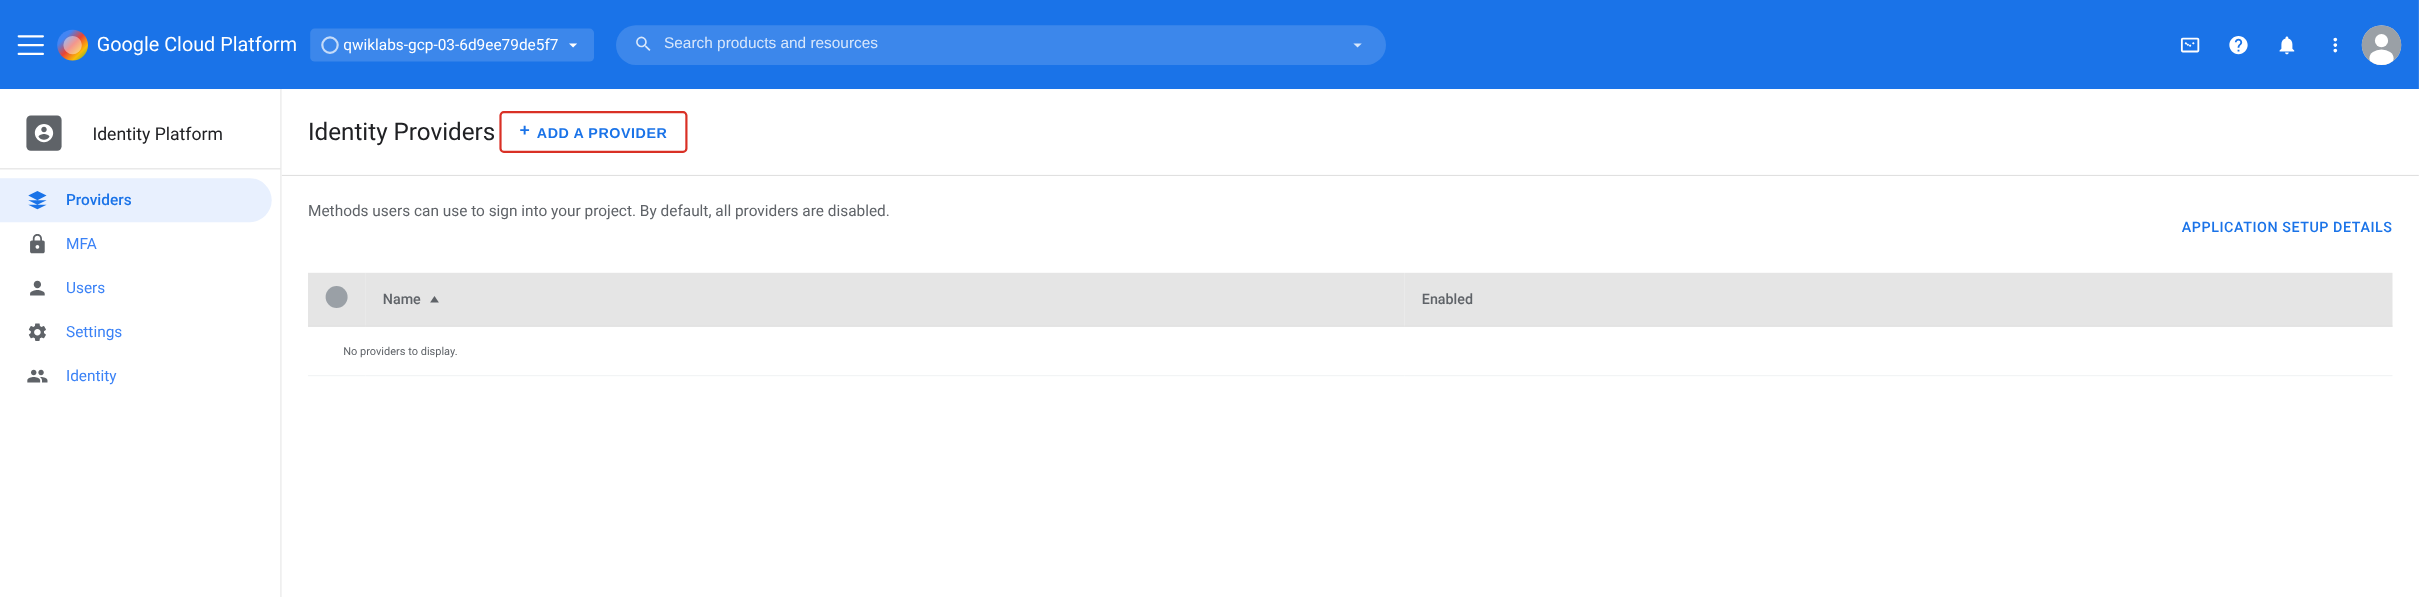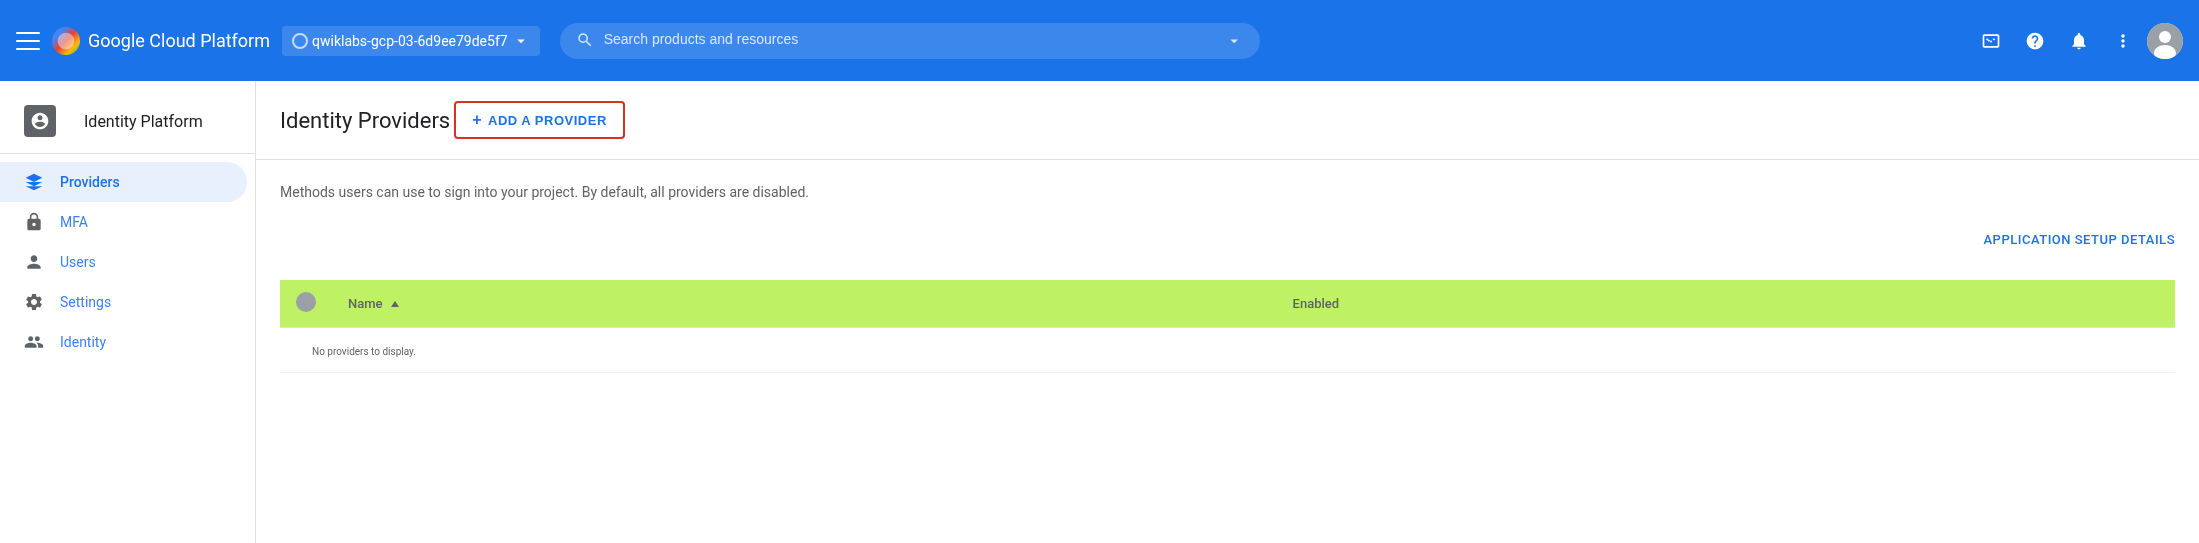--- a/index.html
+++ b/index.html
@@ -181,21 +181,20 @@
       color: #1a73e8;
       font-weight: bold;
     }
 
     .page-content {
       padding: 24px;
     }
     .providers-description {
       font-size: 14px;
       color: #5f6368;
-      margin-bottom: 32px;
     }
     .app-setup-link {
       display: flex;
       justify-content: flex-end;
       margin-bottom: 33px;
     }
     .app-setup-link a {
       color: #1a73e8;
       text-decoration: none;
       font-size: 13px;
@@ -204,21 +203,21 @@
       text-transform: uppercase;
       cursor: pointer;
     }
 
     
     .providers-table {
       width: 100%;
       border-collapse: collapse;
     }
     .providers-table thead tr {
-      background: #bef264;
+      background: #e5e5e5;
       border-bottom: 1px solid #e0e0e0;
     }
     .providers-table th {
       padding: 12px 16px;
       text-align: left;
       font-size: 13px;
       font-weight: 500;
       color: #5f6368;
     }
     .providers-table td {

